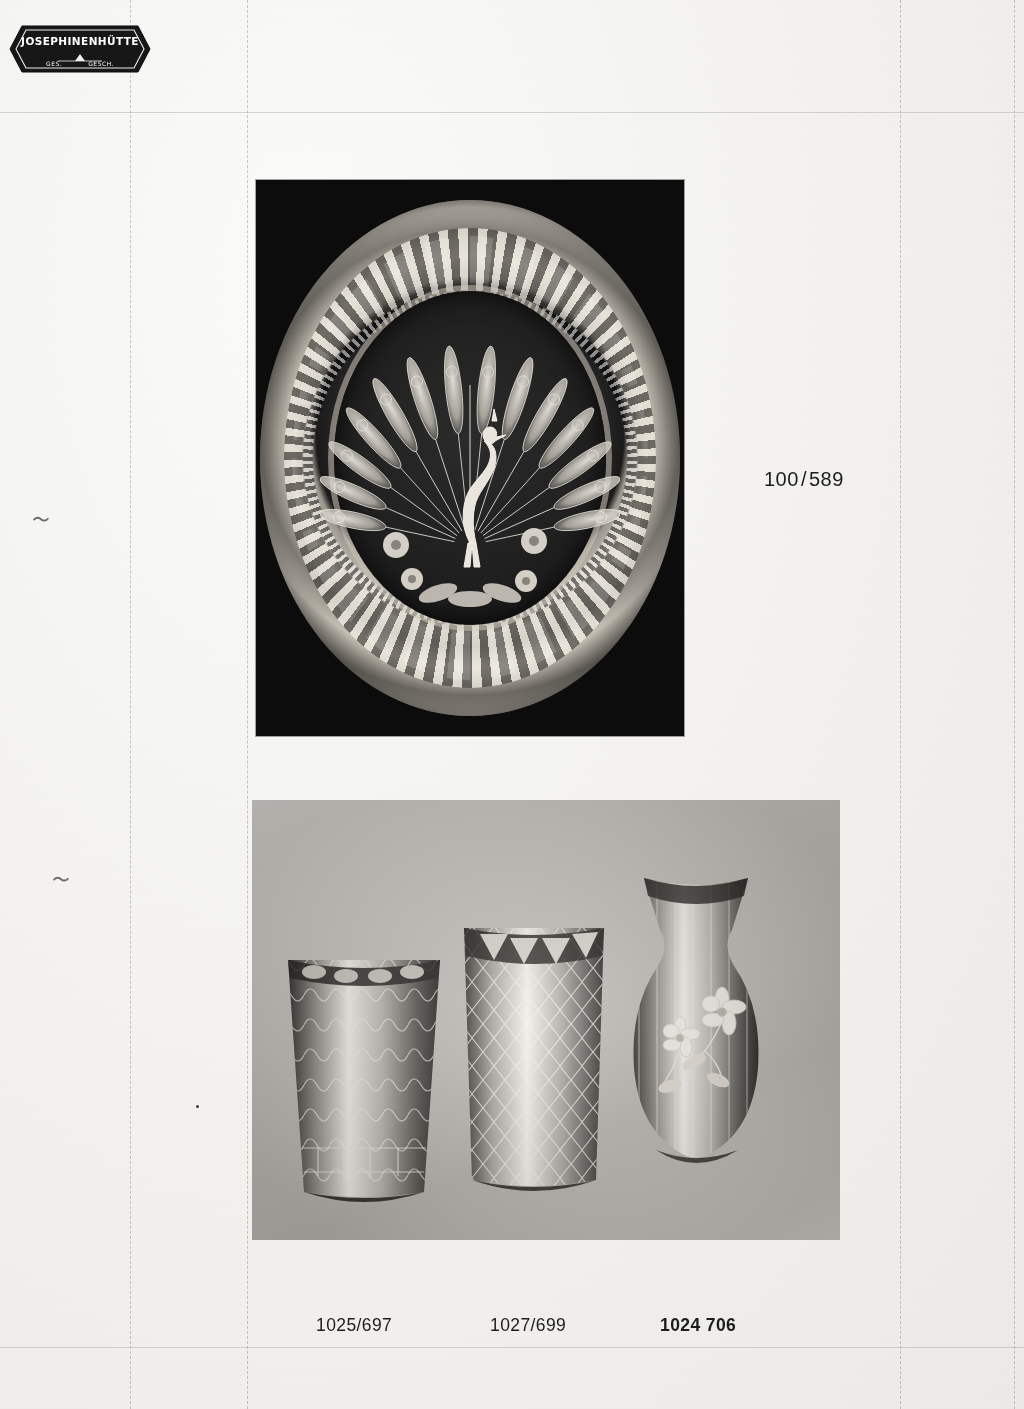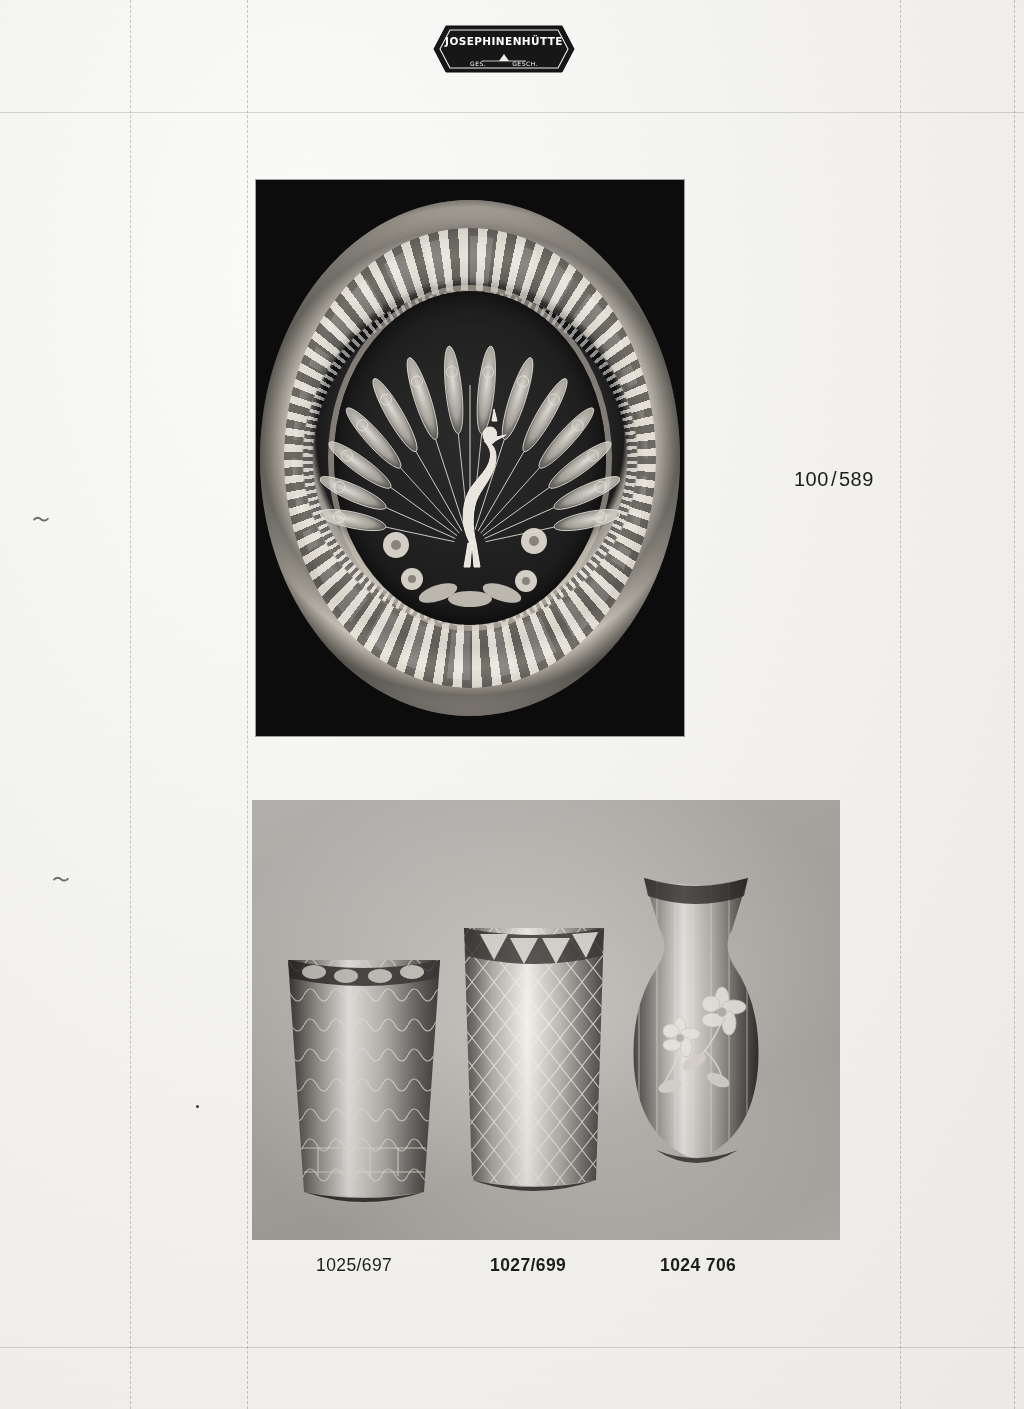--- a/index.html
+++ b/index.html
@@ -51,21 +51,21 @@
     height: 1px;
     background: rgba(120,120,115,.28);
   }
 
   
   .logo-wrap {
     position: absolute;
     left: 0; right: 16px;
     top: 18px;
     display: flex;
-    justify-content: center;
+    justify-content: flex-start;
   }
   .logo {
     position: relative;
     width: 160px;
     height: 62px;
   }
   .logo svg { display: block; }
   .logo-text {
     position: absolute;
     top: 17px;
@@ -176,21 +176,20 @@
     transform: translate(-50%,-50%);
   }
 
   
   .num {
     position: absolute;
     font-family: "Liberation Sans", sans-serif;
     color: #1d1d1d;
     letter-spacing: .5px;
     white-space: nowrap;
-    margin-left: 30px;
   }
   .num-main {
     top: 468px;
     left: 764px;
     font-size: 20px;
   }
   .num .slash { padding: 0 2px; }
 
   
   .photo-vases {
@@ -203,35 +202,35 @@
     overflow: hidden;
   }
   .photo-vases .vignette {
     position: absolute; inset: 0;
     background: radial-gradient(ellipse at 50% 50%, rgba(255,255,255,.18) 0%, rgba(0,0,0,.14) 85%);
   }
   .vase-svg { position: absolute; left: 0; top: 0; }
 
   .caption-row {
     position: absolute;
-    top: 1255px;
+    top: 1315px;
     left: 252px;
     width: 588px;
     height: 26px;
     text-align: center;
   }
   .caption {
     position: absolute;
     font-size: 17.5px;
     color: #1d1d1d;
     letter-spacing: .4px;
     white-space: nowrap;
   }
   .cap1 { left: 64px; }
-  .cap2 { left: 238px; font-weight: bold; }
+  .cap2 { left: 238px; }
   .cap3 { left: 408px; font-weight: bold; }
 
   .speck {
     position: absolute;
     background: #3a3a38;
     border-radius: 50%;
   }
   .mark {
     position: absolute;
     color: #6d6b66;

